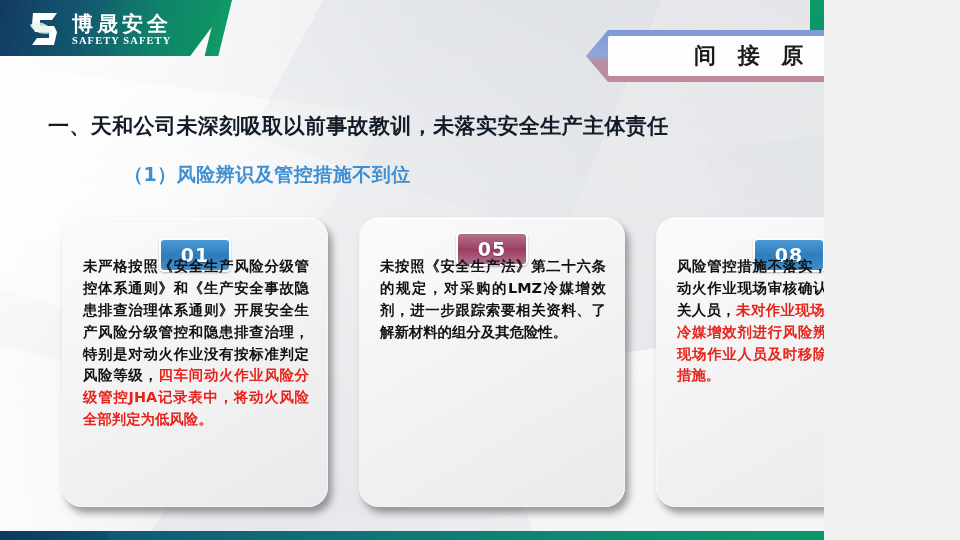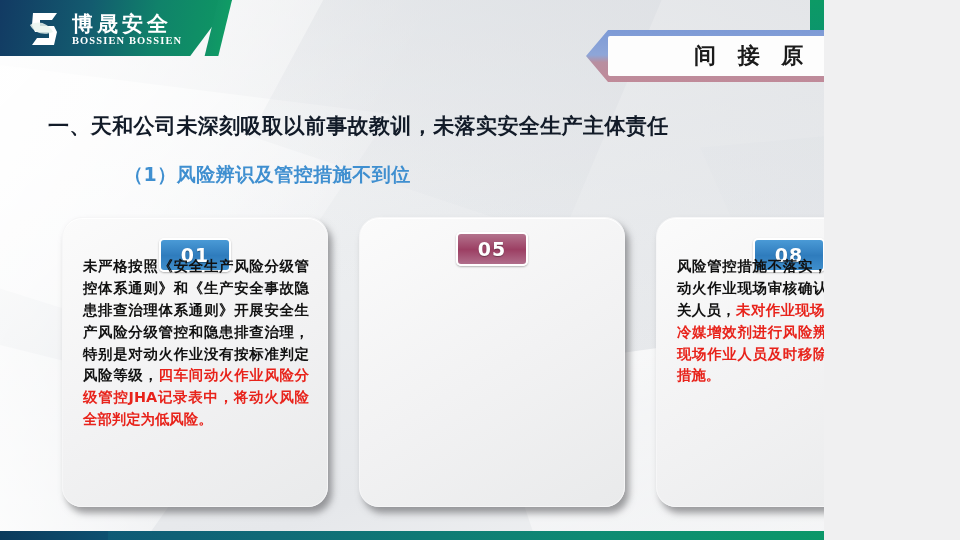--- a/index.html
+++ b/index.html
@@ -146,40 +146,41 @@
 
   <div id="logobar"></div>
   <div id="logostripe"></div>
   <div id="logomark">
     <svg width="34" height="36" viewBox="0 0 34 36" aria-hidden="true">
       <path d="M5 2 H29 L24 9 H12 L12 15 H26 L29 21 L26 34 H4 L9 27 H21 L21 21 H7 L4 14 Z" fill="#ffffff"></path>
       <path d="M2 14 C10 9 20 12 25 21 C16 25 6 22 2 14 Z" fill="#e9f4ee" opacity="0.85"></path>
     </svg>
   </div>
   <div id="logotextcn">博晟安全</div>
-  <div id="logotexten">BOSSIEN BOSSIEN</div>
+  <div id="logotexten">SAFETY SAFETY</div>
   <div id="greenedge"></div>
 
   <div id="banner">
     <div id="bannerShape"></div>
     <div id="bannerInner">
       <span id="bannerText">间 接 原 因</span>
     </div>
   </div>
 
   <div id="h1">一、天和公司未深刻吸取以前事故教训，未落实安全生产主体责任</div>
   <div id="h2">（1）风险辨识及管控措施不到位</div>
 
   <div id="cards">
       <div class="card">
         <div class="badge badge-blue">01</div>
         <div class="body"><span>未严格按照《安全生产风险分级管控体系通则》和《生产安全事故隐患排查治理体系通则》开展安全生产风险分级管控和隐患排查治理，特别是对动火作业没有按标准判定风险等级，</span><span class="red">四车间动火作业风险分级管控JHA记录表中，将动火风险全部判定为低风险。</span></div>
       </div>
       <div class="card">
         <div class="badge badge-rose">05</div>
+        <div class="body"><span>未按照《安全生产法》第二十六条的规定，对采购的LMZ冷媒增效剂，进一步跟踪索要相关资料、了解新材料的组分及其危险性。</span></div>
       </div>
       <div class="card">
         <div class="badge badge-blue">08</div>
         <div class="body"><span>风险管控措施不落实，负责对此次动火作业现场审核确认及审批的相关人员，</span><span class="red">未对作业现场存放的LMZ冷媒增效剂进行风险辨识，未督促现场作业人员及时移除或采取隔离措施。</span></div>
       </div>
     </div>
 
   <div id="bottombar"></div>
   <div id="bottombarDark"></div>
 </div>

